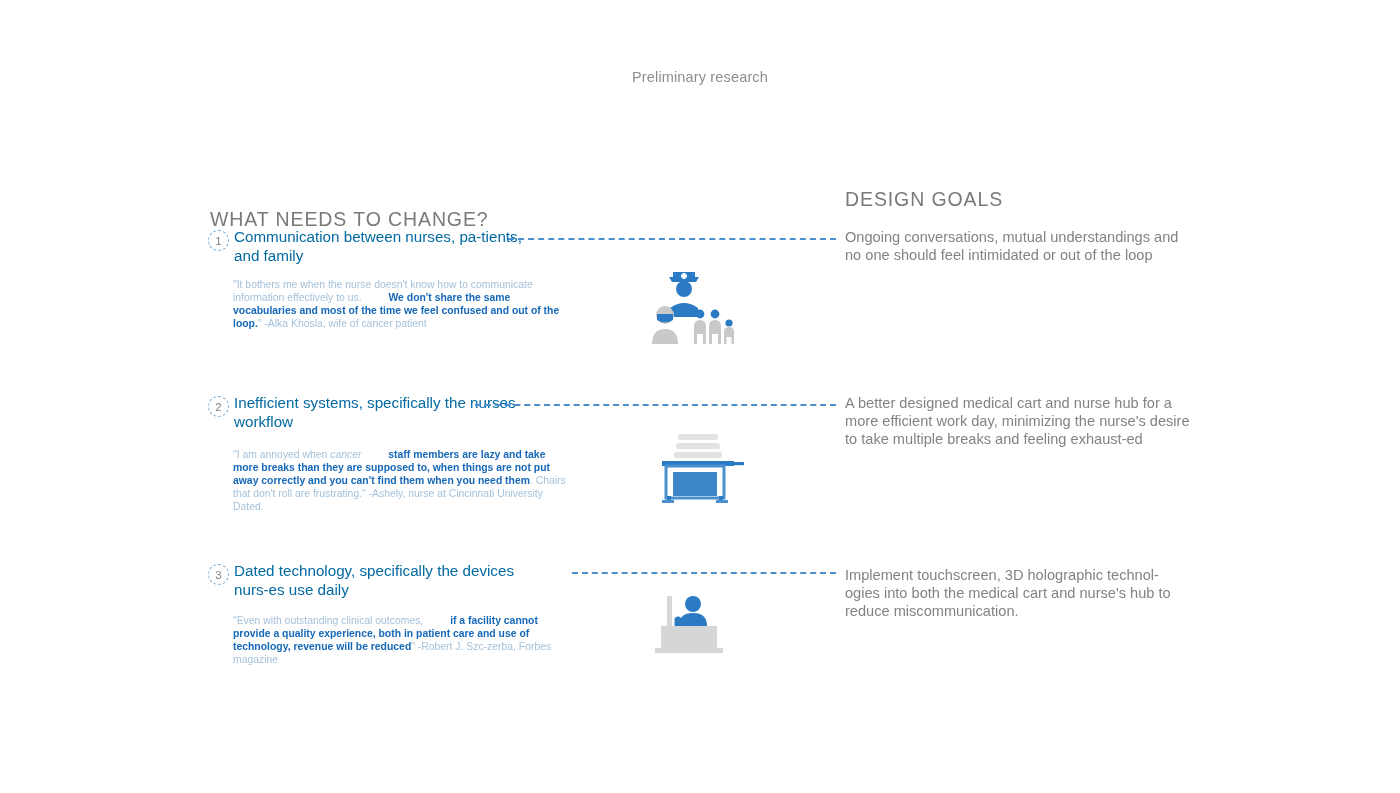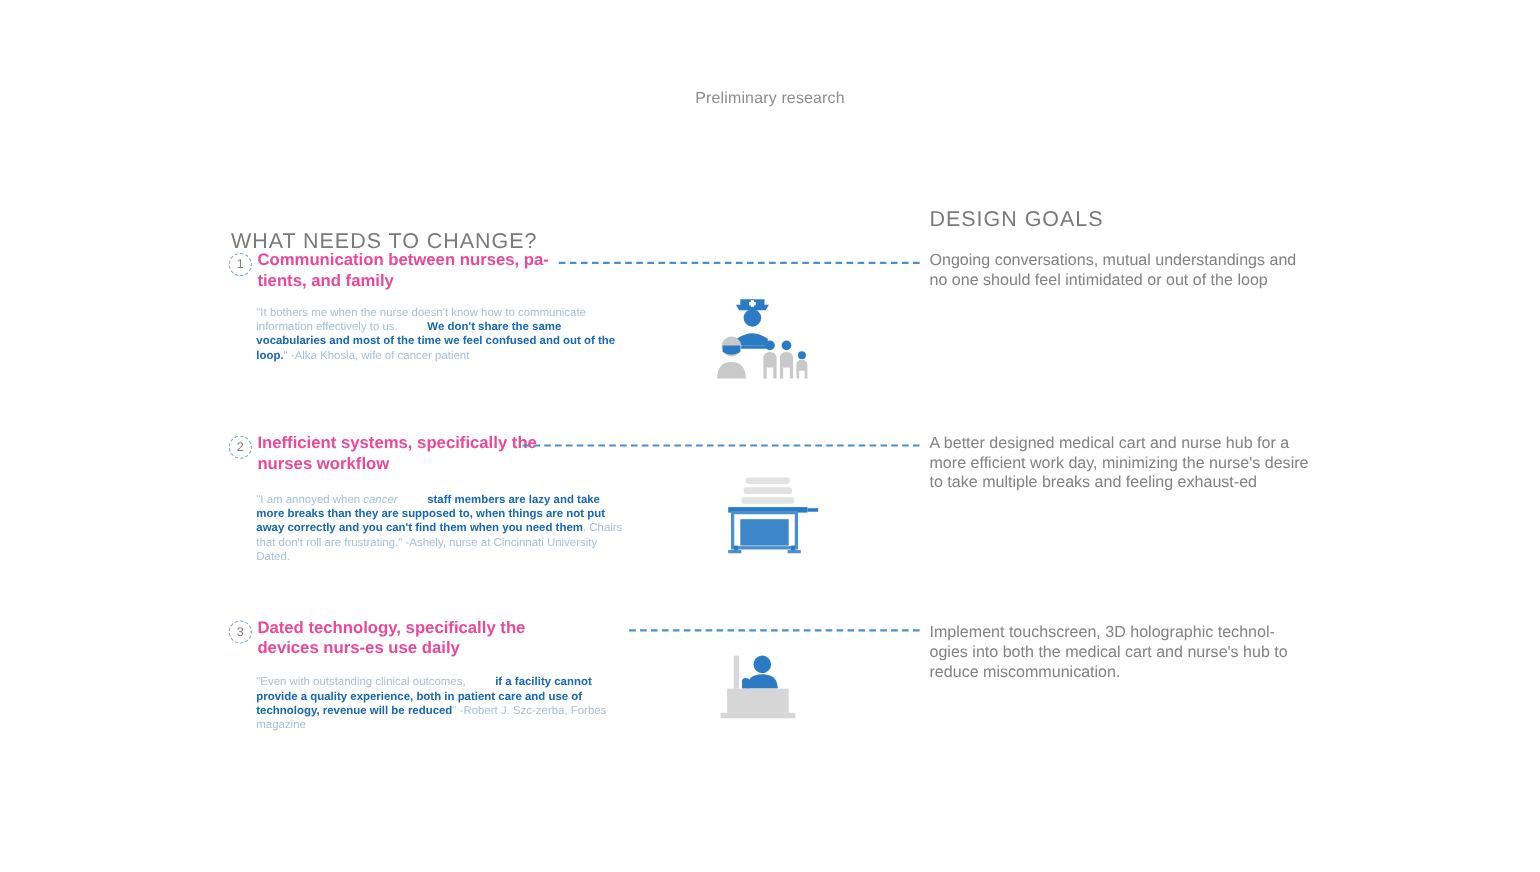--- a/index.html
+++ b/index.html
@@ -29,21 +29,21 @@
     font-size: 27px;
     letter-spacing: 1.6px;
     font-weight: 400;
     color: #787878;
     line-height: 1.1;
   }
   .deck-subtitle {
     font-size: 14.5px;
     color: #8e8e8e;
     font-weight: 400;
-    margin-top: 14px;
+    margin-top: 1px;
     letter-spacing: 0.15px;
   }
 
   
   .col-head {
     position: absolute;
     font-size: 19.5px;
     letter-spacing: 0.9px;
     color: #7a7a7a;
     font-weight: 400;
@@ -74,22 +74,22 @@
     box-sizing: border-box;
   }
 
   .issue-title {
     position: absolute;
     left: 234px;
     top: 0;
     width: 300px;
     font-size: 15.2px;
     line-height: 18.5px;
-    color: #ec4899;
-    font-weight: 700;
+    color: #0369a1;
+    font-weight: 400;
   }
 
   .quote {
     position: absolute;
     left: 233px;
     width: 334px;
     font-size: 10.4px;
     line-height: 13.1px;
     color: #a5c2da;
     font-weight: 400;

